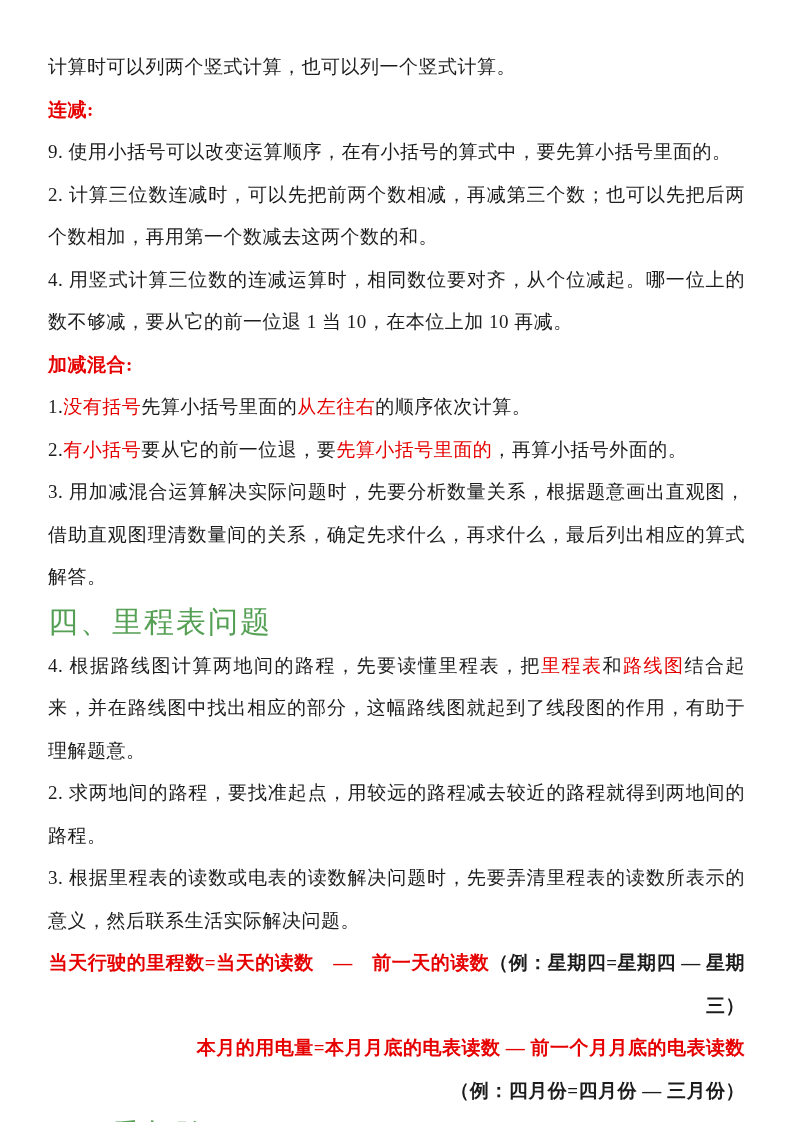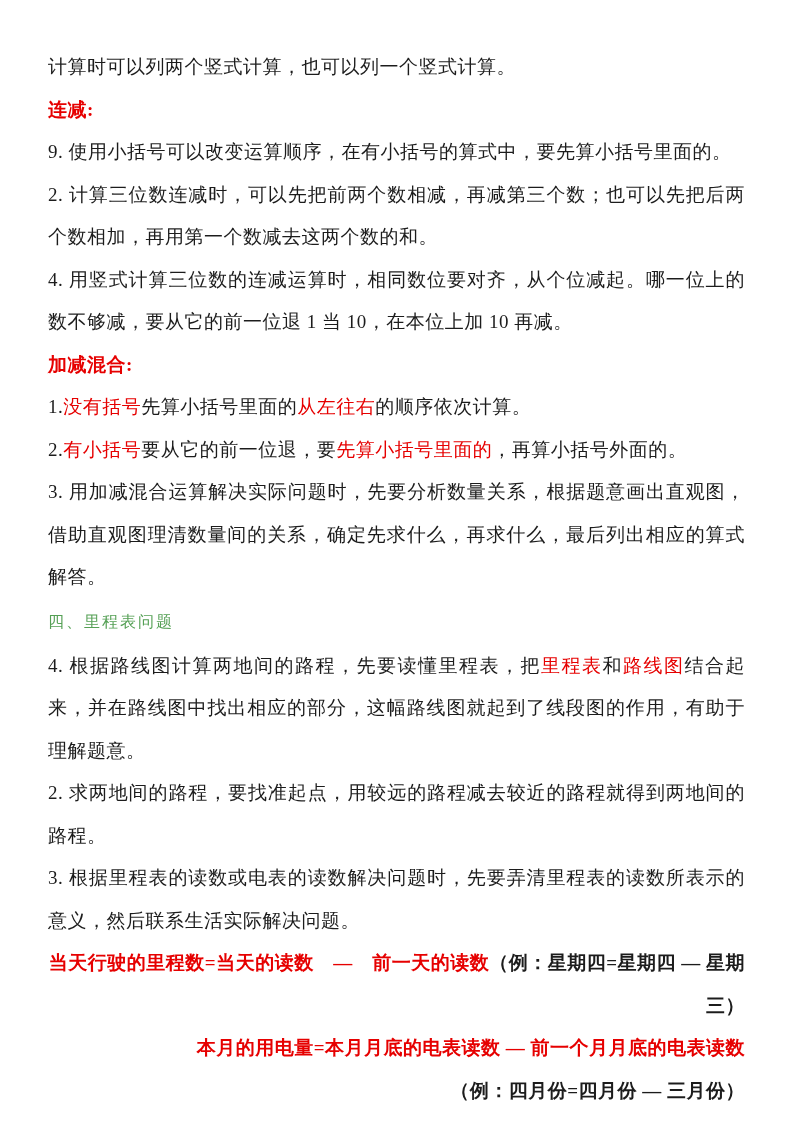--- a/index.html
+++ b/index.html
@@ -31,21 +31,21 @@
     letter-spacing: 0.5px;
   }
   .block--heading-red {
     color: var(--red, #e60000);
     font-weight: 700;
     text-align: left;
   }
   .block--heading-green {
     color: var(--green, #55a055);
     font-family: "Liberation Sans", "DejaVu Sans", sans-serif;
-    font-size: 16px;
+    font-size: 30px;
     line-height: 46px;
     letter-spacing: 2px;
     font-weight: 400;
     text-align: left;
   }
   .block--formula {
     font-weight: 700;
     text-align: right;
   }
   .run--red {

